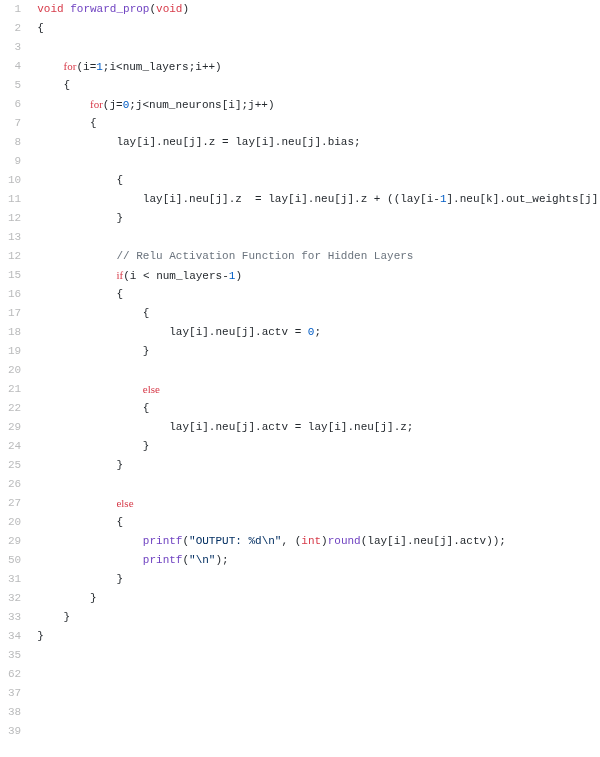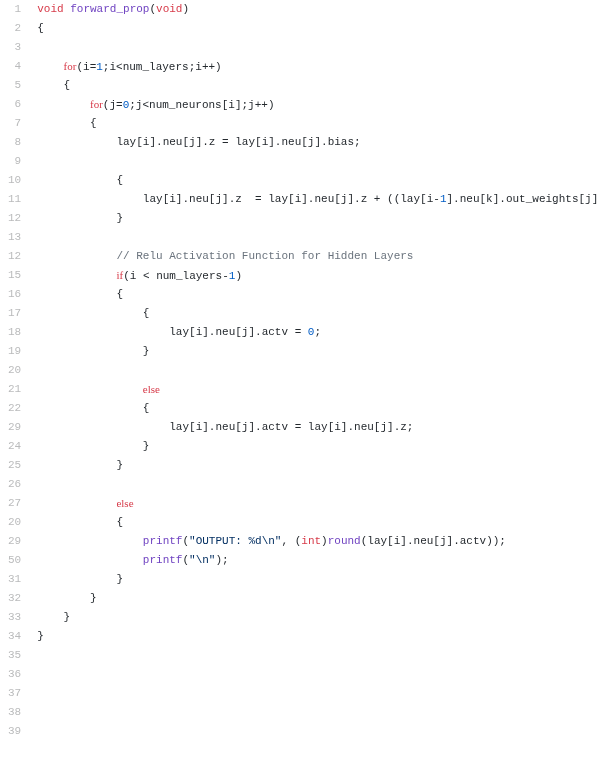--- a/index.html
+++ b/index.html
@@ -77,21 +77,21 @@
       <div class="gutter-line">26</div>
       <div class="gutter-line">27</div>
       <div class="gutter-line">20</div>
       <div class="gutter-line">29</div>
       <div class="gutter-line">50</div>
       <div class="gutter-line">31</div>
       <div class="gutter-line">32</div>
       <div class="gutter-line">33</div>
       <div class="gutter-line">34</div>
       <div class="gutter-line">35</div>
-      <div class="gutter-line">36</div>
+      <div class="gutter-line">62</div>
       <div class="gutter-line">37</div>
       <div class="gutter-line">38</div>
       <div class="gutter-line">39</div>
     </div>
   <div class="code-lines" id="codebody">
       <div class="line"><span class="t">void</span><span class="id"> </span><span class="fn">forward_prop</span><span class="id">(</span><span class="t">void</span><span class="id">)</span></div>
       <div class="line"><span class="id">{</span></div>
       <div class="line"></div>
       <div class="line">    <span class="k">for</span><span class="id">(i=</span><span class="n">1</span><span class="id">;i&lt;num_layers;i++)</span></div>
       <div class="line">    <span class="id">{</span></div>

